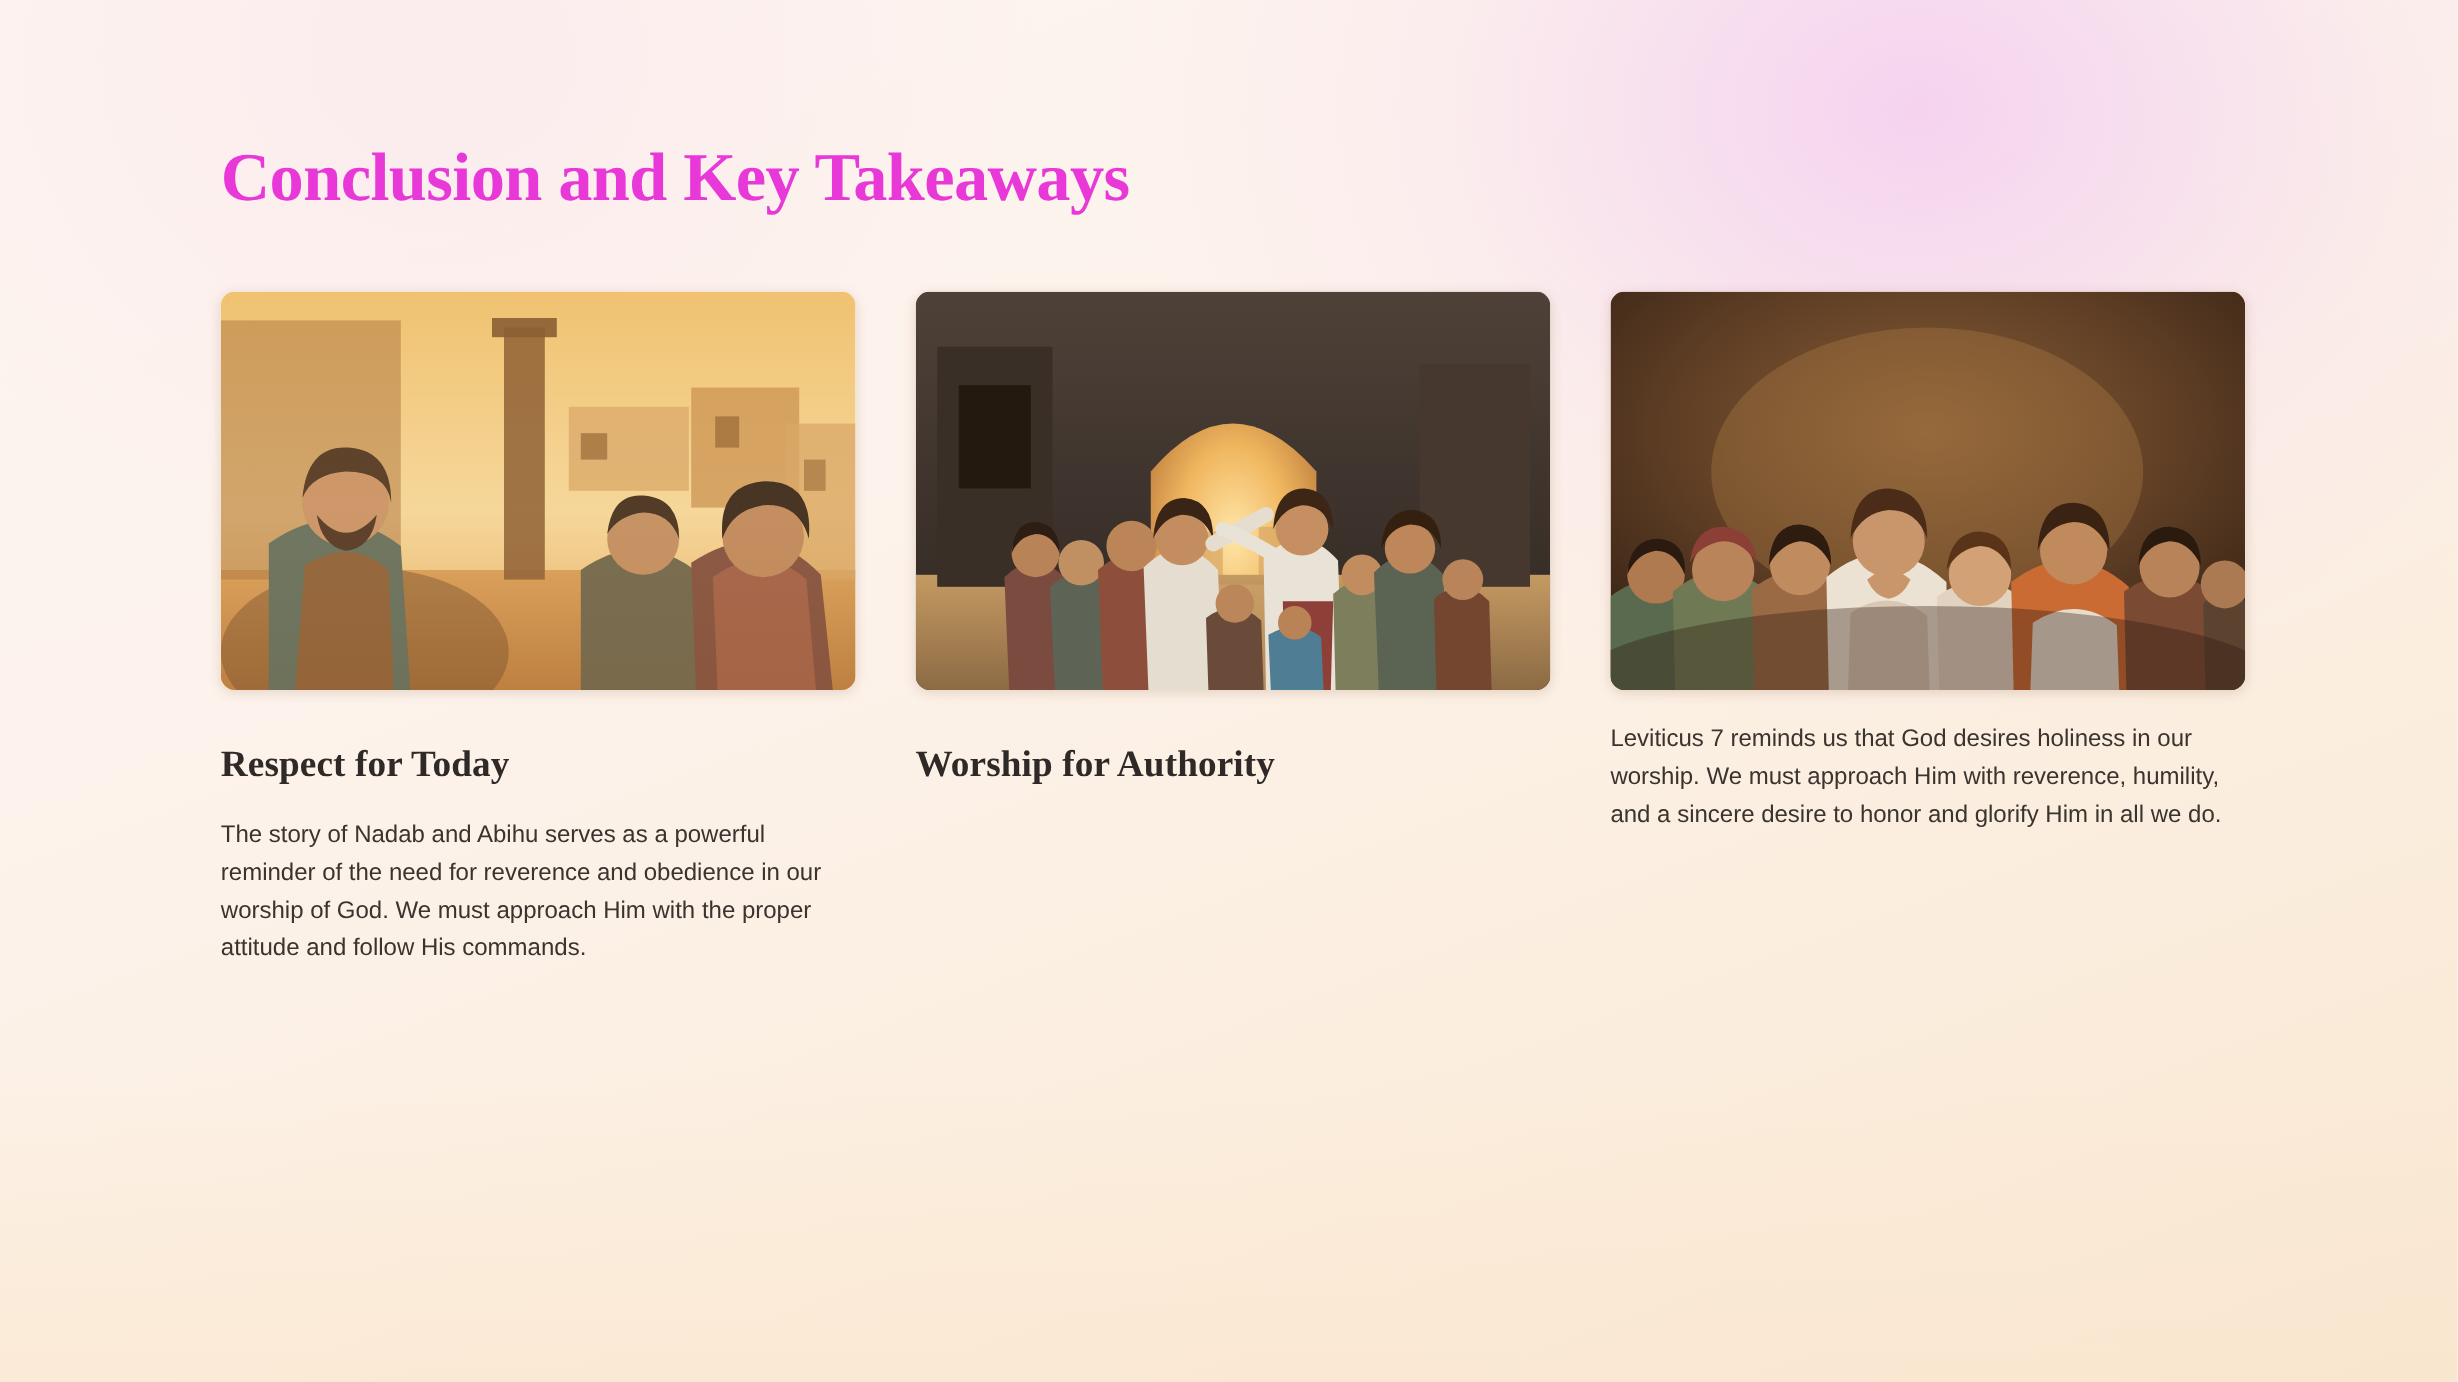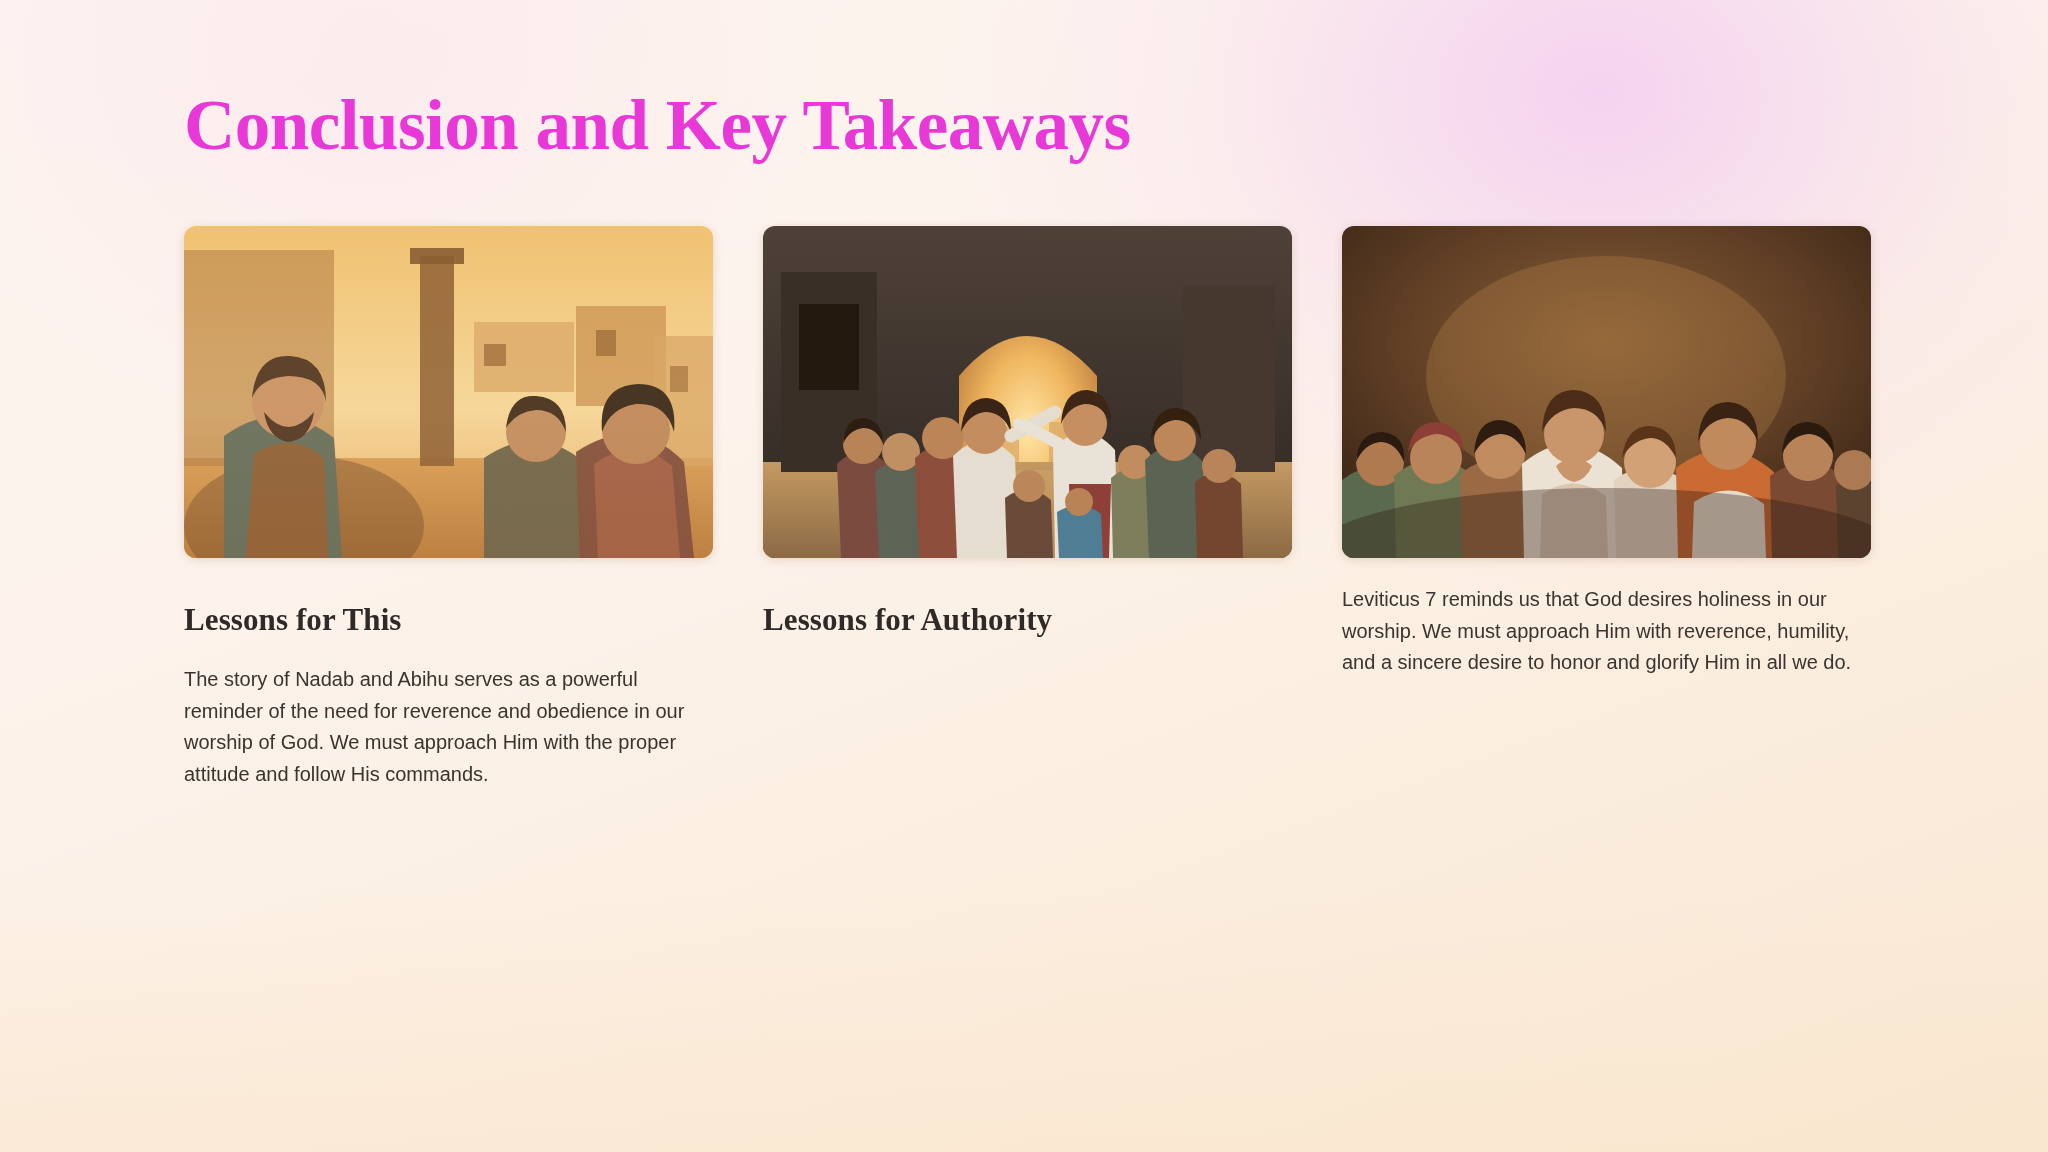--- a/index.html
+++ b/index.html
@@ -39,26 +39,26 @@
 
   .content {
     position: relative;
     z-index: 2;
     padding: 0 184px;
   }
 
   .slide-title {
     font-family: "Liberation Serif", serif;
     font-weight: bold;
-    font-size: 71px;
+    font-size: 57px;
     line-height: 1.1;
     color: #e838d8;
     letter-spacing: -0.5px;
     margin: 0;
-    padding-top: 86px;
+    padding-top: 118px;
   }
 
   .cards {
     display: flex;
     gap: 50px;
     margin-top: 62px;
   }
 
   .card {
     width: 529px;
@@ -142,21 +142,21 @@
             <path d="M300 332 L300 232 Q352 196 400 236 L406 332 Z" fill="#6a6148"></path>
             <circle cx="352" cy="206" r="30" fill="#c08a5e"></circle>
             <path d="M322 202 Q326 168 352 170 Q382 172 382 206 Q374 184 352 184 Q332 186 322 202 Z" fill="#3c2718"></path>
             <path d="M396 332 L392 226 Q452 186 500 236 L510 332 Z" fill="#7e4a3a"></path>
             <path d="M414 332 L410 238 Q452 208 488 240 L496 332 Z" fill="#9e5a42"></path>
             <circle cx="452" cy="204" r="34" fill="#bd8458"></circle>
             <path d="M418 206 Q414 160 454 158 Q494 158 490 206 Q482 176 452 178 Q426 182 418 206 Z" fill="#311f13"></path>
             <rect x="0" y="0" width="529" height="332" fill="url(#g1sky)" opacity="0.12"></rect>
           </svg>
         </div>
-        <h2 class="card-heading">Lessons for This</h2>
+        <h2 class="card-heading">Respect for Today</h2>
         <p class="card-body">The story of Nadab and Abihu serves as a powerful reminder of the need for reverence and obedience in our worship of God. We must approach Him with the proper attitude and follow His commands.</p>
       </div>
 
       <div class="card">
         <div class="card-image">
           <svg viewBox="0 0 529 332" preserveAspectRatio="none" aria-hidden="true">
             <defs>
               <radialGradient id="g2glow" cx="0.5" cy="0.42" r="0.55">
                 <stop offset="0%" stop-color="#ffe6a8"></stop>
                 <stop offset="60%" stop-color="#f0b75f"></stop>
@@ -204,21 +204,21 @@
             <circle cx="412" cy="214" r="21" fill="#bd8759"></circle>
             <path d="M388 214 Q390 182 414 182 Q438 184 438 214 Q430 194 412 194 Q396 196 388 214 Z" fill="#33200f"></path>
             <path d="M434 332 L432 256 Q456 236 478 258 L480 332 Z" fill="#74452f"></path>
             <circle cx="456" cy="240" r="17" fill="#b9845a"></circle>
             <path d="M244 332 L242 272 Q266 254 288 274 L290 332 Z" fill="#6a4b3a"></path>
             <circle cx="266" cy="260" r="16" fill="#bb8659"></circle>
             <path d="M296 332 L294 286 Q318 272 338 288 L340 332 Z" fill="#4e7d94"></path>
             <circle cx="316" cy="276" r="14" fill="#b98356"></circle>
           </svg>
         </div>
-        <h2 class="card-heading">Lessons for Authority</h2>
+        <h2 class="card-heading">Worship for Authority</h2>
       </div>
 
       <div class="card">
         <div class="card-image">
           <svg viewBox="0 0 529 332" preserveAspectRatio="none" aria-hidden="true">
             <defs>
               <radialGradient id="g3bg" cx="0.5" cy="0.35" r="0.75">
                 <stop offset="0%" stop-color="#8a5f37"></stop>
                 <stop offset="55%" stop-color="#5d3d24"></stop>
                 <stop offset="100%" stop-color="#332013"></stop>

